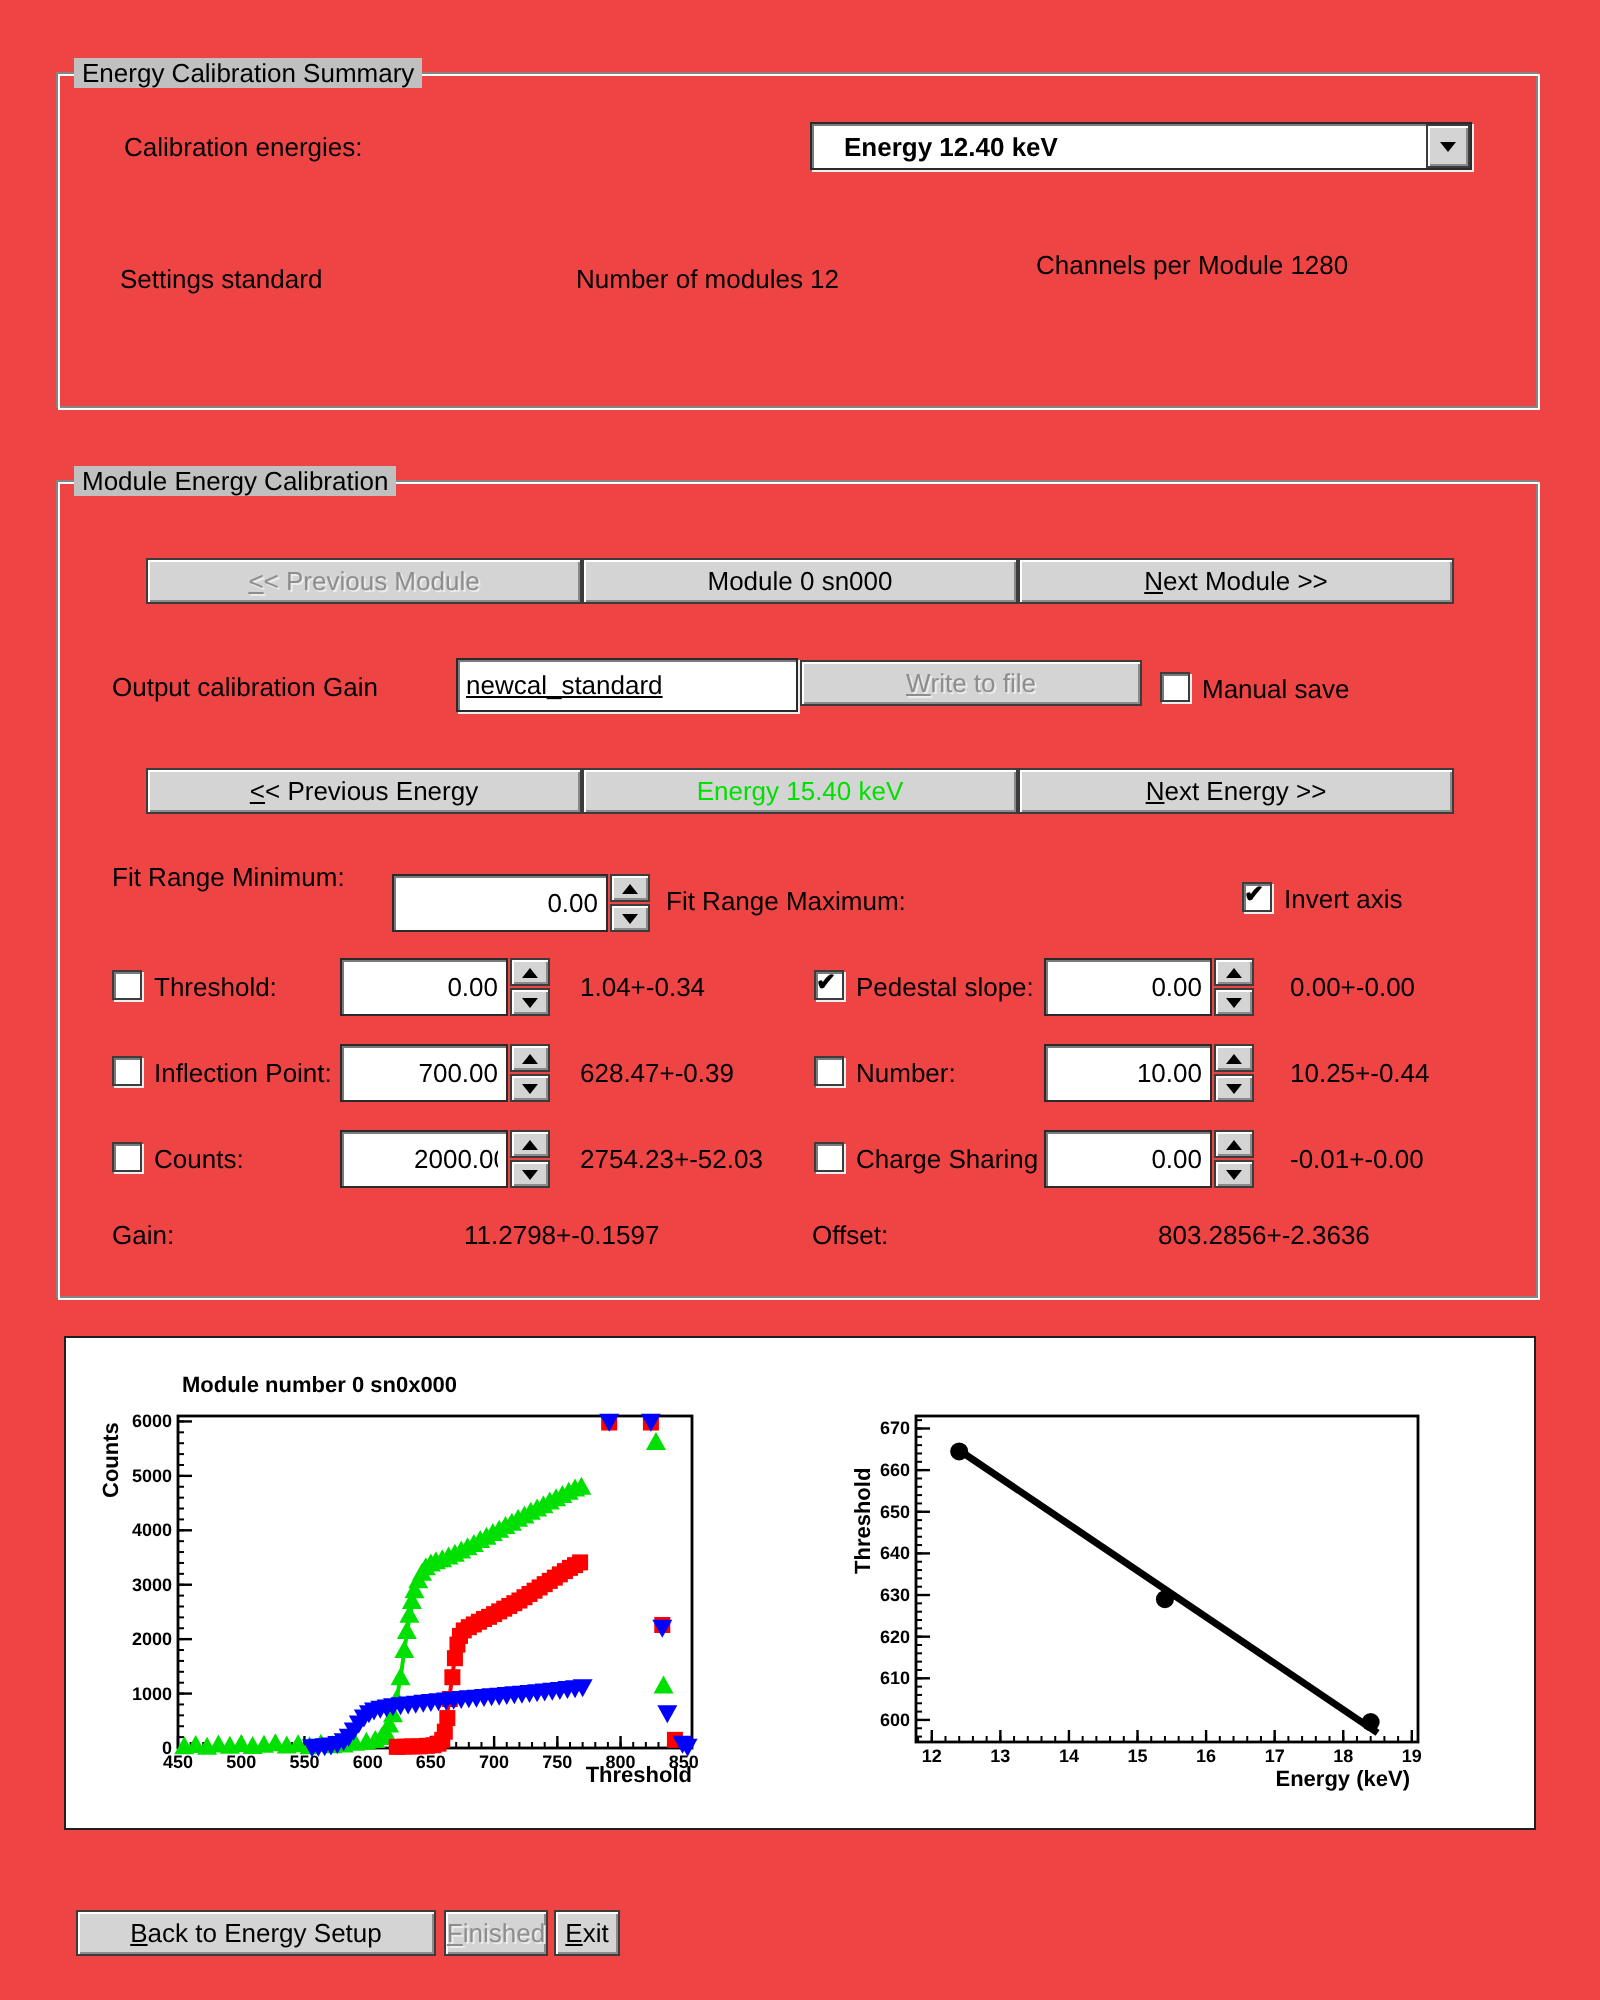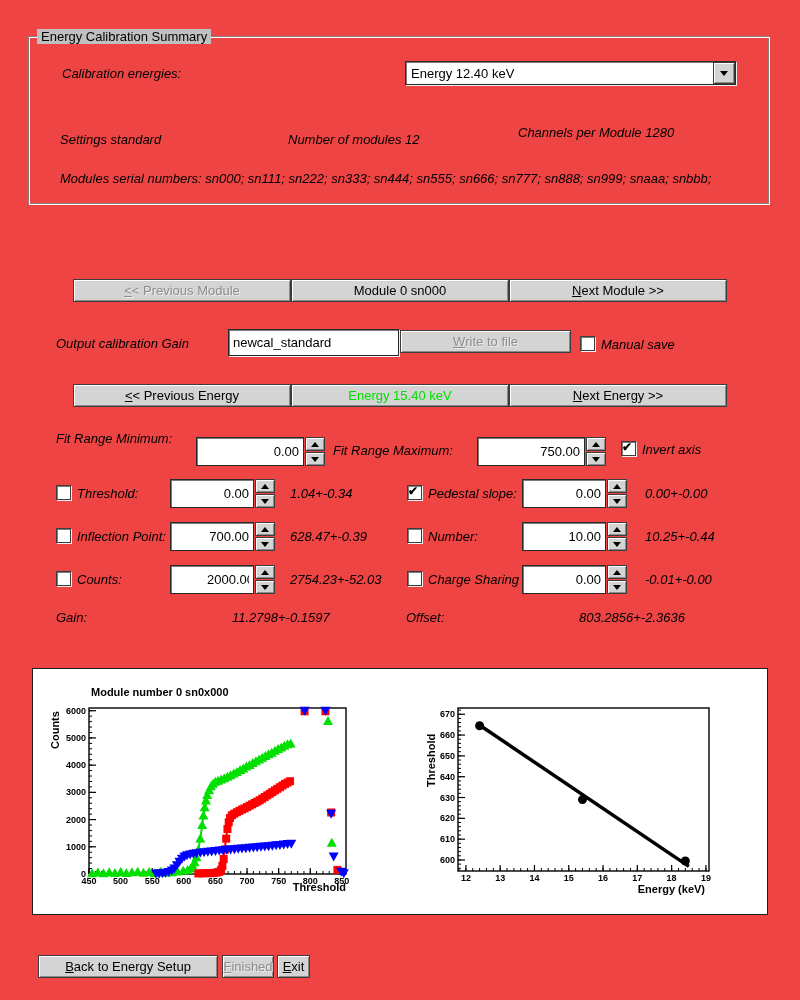--- a/index.html
+++ b/index.html
@@ -1,18 +1,18 @@
 <!DOCTYPE html>
 <html><head>
 <meta charset="utf-8">
 <style>
   html,body{margin:0;padding:0;}
   body{background:#c0c0c0;font-family:"Liberation Sans",sans-serif;font-size:13px;color:#000;}
   .app{position:relative;width:800px;height:1000px;background:#ef4444;overflow:hidden;}
-  .abs{position:absolute;white-space:nowrap;font-style:italic;}
+  .abs{position:absolute;white-space:nowrap;}
   u{text-decoration:underline;}
 
   
   .groupbox{position:absolute;border:1px solid #848484;}
   .groupbox::after{content:"";position:absolute;left:0;top:0;right:-2px;bottom:-2px;border:1px solid #ffffff;pointer-events:none;}
   .gb-title{position:absolute;top:-8px;left:8px;background:#c0c0c0;padding:0 4px;line-height:15px;z-index:2;}
 
   
   .btn{position:absolute;background:#d4d4d4;border:1px solid #3c3c3c;
        box-shadow:inset 1px 1px 0 #ffffff,inset -1px -1px 0 #8a8a8a;
@@ -20,21 +20,21 @@
        font-size:13px;cursor:default;}
   .btn.disabled{color:#8d8d8d;text-shadow:1px 1px 0 #ececec;}
 
   
   .sunken{background:#ffffff;border:1px solid #2a2a2a;box-sizing:border-box;
           box-shadow:inset 1px 1px 0 #7a7a7a,1px 1px 0 #efefef;}
   .textfield{position:absolute;font-family:"Liberation Sans",sans-serif;font-size:13px;
              padding:0 4px;outline:none;}
   .combo{position:absolute;background:#fff;border:1px solid #2a2a2a;box-sizing:border-box;
          box-shadow:inset 1px 1px 0 #7a7a7a,1px 1px 0 #efefef;display:flex;align-items:center;}
-  .combo-text{flex:1;padding-left:5px;}
+  .combo-text{flex:1;padding-left:16px;font-weight:bold;}
   .combo-btn{width:20px;align-self:stretch;background:#d4d4d4;border:1px solid #3c3c3c;
              box-shadow:inset 1px 1px 0 #fff,inset -1px -1px 0 #8a8a8a;
              display:flex;align-items:center;justify-content:center;}
 
   
   .spin{position:absolute;display:flex;}
   .spinfield{height:29px;box-sizing:border-box;background:#fff;border:1px solid #2a2a2a;
              box-shadow:inset 1px 1px 0 #7a7a7a;text-align:right;padding-right:4px;
              font-family:"Liberation Sans",sans-serif;font-size:13px;outline:none;}
   .spinbtns{display:flex;flex-direction:column;width:20px;height:29px;margin-left:1px;gap:1px;}
@@ -62,29 +62,31 @@
   <span class="abs" style="left:62px;top:66px">Calibration energies:</span>
   <div class="combo" style="left:405px;top:61px;width:331px;height:24px">
     <span class="combo-text">Energy 12.40 keV</span>
     <span class="combo-btn">
         <span class="tri-down"></span>
       </span>
   </div>
   <span class="abs" style="left:60px;top:132px">Settings standard</span>
   <span class="abs" style="left:288px;top:132px">Number of modules 12</span>
   <span class="abs" style="left:518px;top:125px">Channels per Module 1280</span>
-  <span class="abs" style="left:60px;top:171px">Modules serial numbers: sn000; sn111; sn222; sn333; sn444; sn555; sn666; sn777; sn888; sn999; snaaa; snbbb;</span>
-
+
+  <div class="groupbox" style="left:28px;top:240px;width:739px;height:407px">
+    <span class="gb-title">Module Energy Calibration</span>
+  </div>
 
   <div class="btn disabled" style="left:73px;top:279px;width:218px;height:23px"><u>&lt;</u>&lt; Previous Module</div>
   <div class="btn" style="left:291px;top:279px;width:218px;height:23px">Module 0 sn000</div>
   <div class="btn" style="left:509px;top:279px;width:218px;height:23px"><u>N</u>ext Module &gt;&gt;</div>
 
   <span class="abs" style="left:56px;top:336px">Output calibration Gain</span>
-  <input class="textfield sunken" style="left: 228px; top: 329px; width: 171px; height: 27px;" value="newcal_standard">
+  <input class="textfield sunken" style="left: 228px; top: 329px; width: 171px; height: 27px; text-decoration: underline;" value="newcal_standard">
   <div class="btn disabled" style="left:400px;top:330px;width:171px;height:23px"><u>W</u>rite to file</div>
   <span class="checkbox" style="left:580px;top:336px"></span>
   <span class="abs" style="left:601px;top:337px">Manual save</span>
 
   <div class="btn" style="left:73px;top:384px;width:218px;height:23px"><u>&lt;</u>&lt; Previous Energy</div>
   <div class="btn" style="left:291px;top:384px;width:218px;height:23px;color:#00e000">Energy 15.40 keV</div>
   <div class="btn" style="left:509px;top:384px;width:218px;height:23px"><u>N</u>ext Energy &gt;&gt;</div>
 
   <span class="abs" style="left:56px;top:431px">Fit Range Minimum:</span>
   <div class="spin" style="left:196px;top:437px">
@@ -92,31 +94,20 @@
     <span class="spinbtns">
         <span class="spinbtn">
           <i class="tri-up"></i>
         </span>
         <span class="spinbtn">
           <i class="tri-down"></i>
         </span>
       </span>
   </div>
   <span class="abs" style="left:333px;top:443px">Fit Range Maximum:</span>
-  <div class="spin" style="left:477px;top:437px">
-    <input class="spinfield" style="width: 108px;" value="750.00">
-    <span class="spinbtns">
-        <span class="spinbtn">
-          <i class="tri-up"></i>
-        </span>
-        <span class="spinbtn">
-          <i class="tri-down"></i>
-        </span>
-      </span>
-  </div>
   <span class="checkbox checked" style="left:621px;top:441px"></span>
   <span class="abs" style="left:642px;top:442px">Invert axis</span>
 
   <span class="checkbox" style="left:56px;top:485px"></span>
   <span class="abs" style="left:77px;top:486px">Threshold:</span>
   <div class="spin" style="left:170px;top:479px">
     <input class="spinfield" style="width: 84px;" value="0.00">
     <span class="spinbtns">
         <span class="spinbtn">
           <i class="tri-up"></i>

